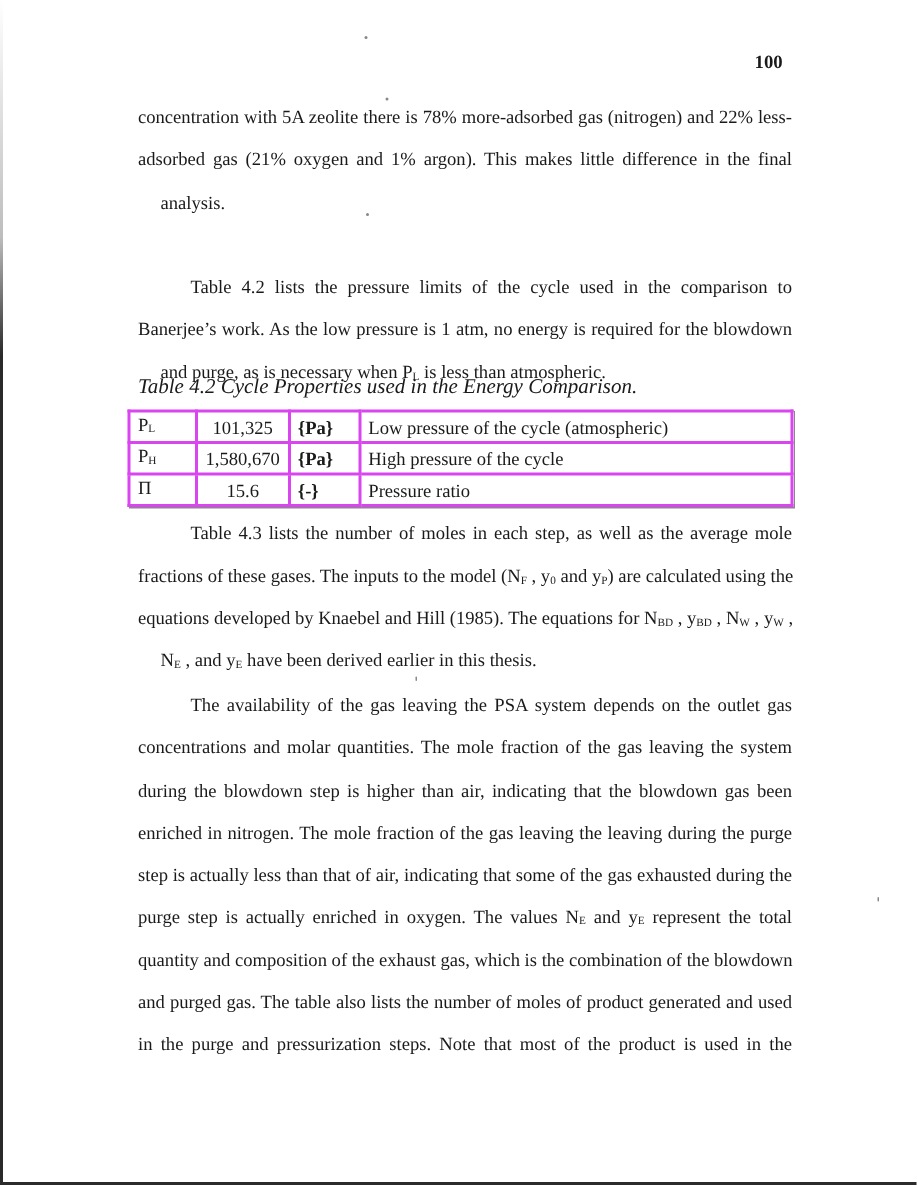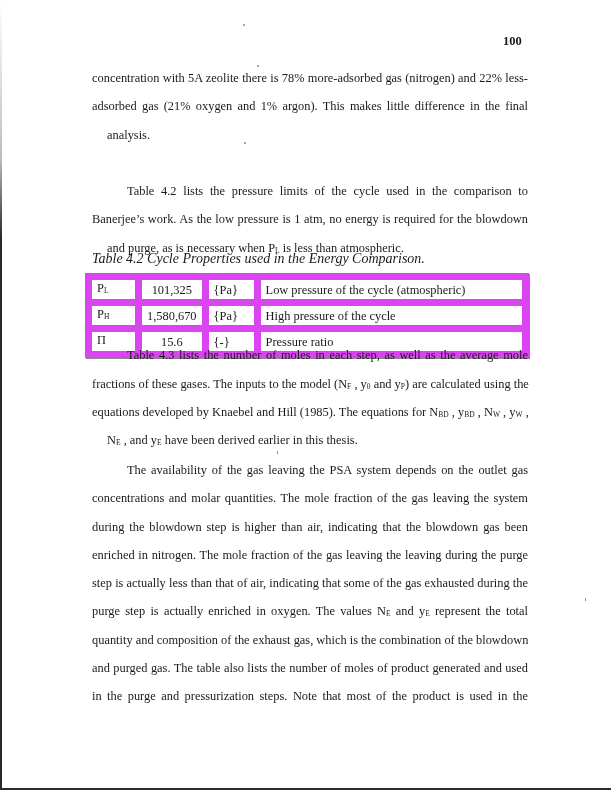--- a/index.html
+++ b/index.html
@@ -33,26 +33,26 @@
     position: absolute; left: 92px; top: 252px;
     font-size: 14px; font-style: italic; line-height: 14px; white-space: nowrap;
   }
   table.props {
     position: absolute; left: 85px; top: 273px; width: 444px;
     border-collapse: collapse; font-size: 12.4px;
     border: 2px solid #3a3a3a;
     box-shadow: 1px 1px 0 #888;
   }
   table.props td {
-    border: 7px solid #d946ef; height: 18px; padding: 0 5px; line-height: 16px;
+    border: 2px solid #d946ef; height: 18px; padding: 0 5px; line-height: 16px;
     white-space: nowrap;
   }
   td.c1 { width: 33px; }
   td.c2 { width: 46px; text-align: center; }
-  td.c3 { width: 35px; }
+  td.c3 { width: 35px; font-weight: bold; }
   td.c4 { }
   .speck { position: absolute; background: #888; width: 2px; height: 2px; border-radius: 1px; }
 </style>
 </head>
 <body>
 
 <div class="edge-left"></div>
 <div class="edge-bottom"></div>
 
 <div class="page-number">100</div>

